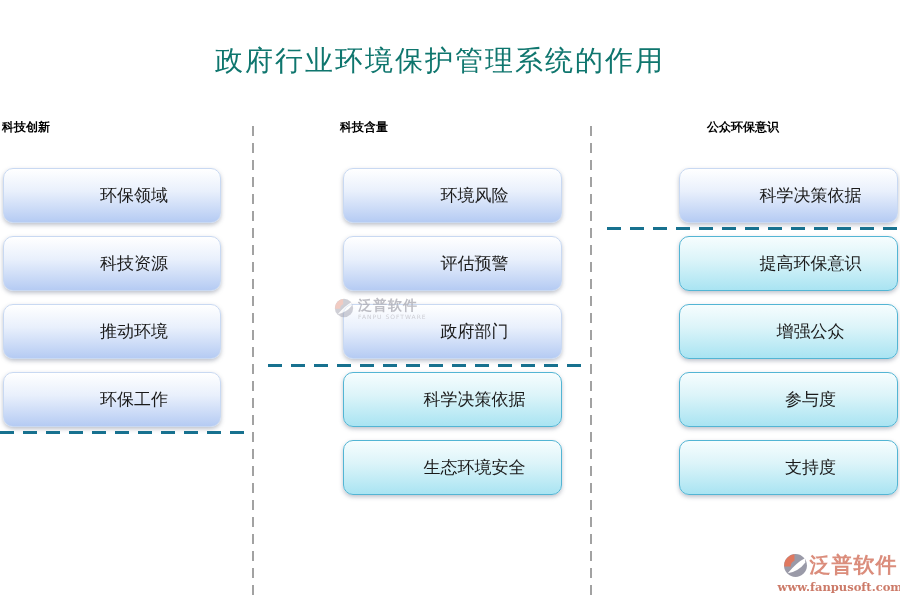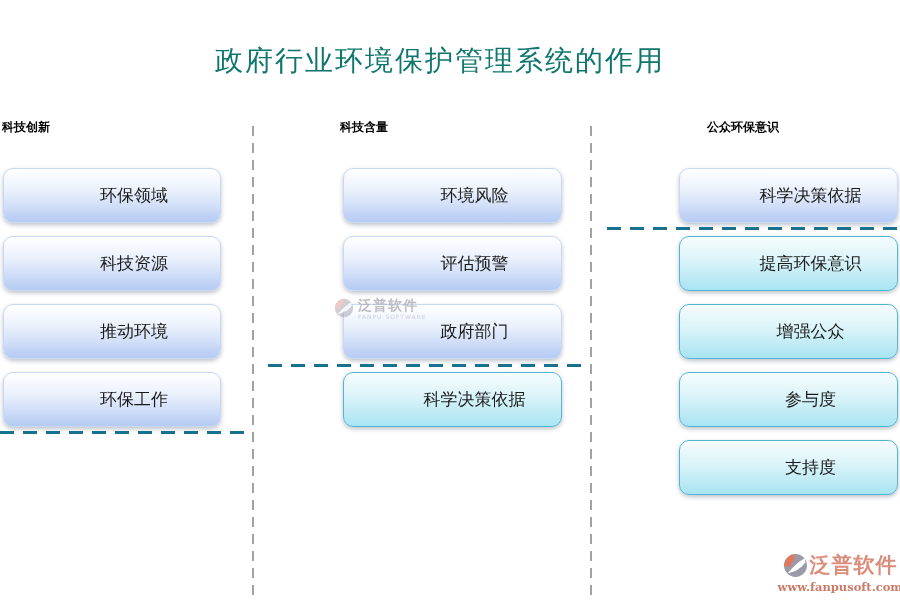--- a/index.html
+++ b/index.html
@@ -115,20 +115,23 @@
     </div>
   <div class="dbox blue c2 r2">
       <span>评估预警</span>
     </div>
   <div class="dbox cyan c2 r4">
       <span>科学决策依据</span>
     </div>
   <div class="dbox blue c2 r3">
       <span>政府部门</span>
     </div>
+  <div class="dbox cyan c2 r5">
+      <span>生态环境安全</span>
+    </div>
 
   <div class="dbox blue c3 r1">
       <span>科学决策依据</span>
     </div>
   <div class="dbox cyan c3 r2">
       <span>提高环保意识</span>
     </div>
   <div class="dbox cyan c3 r3">
       <span>增强公众</span>
     </div>

